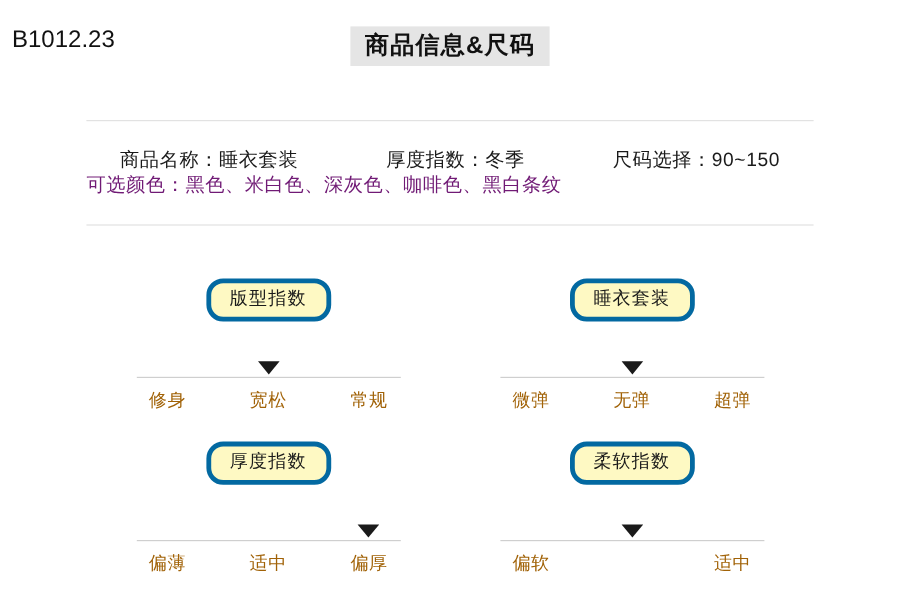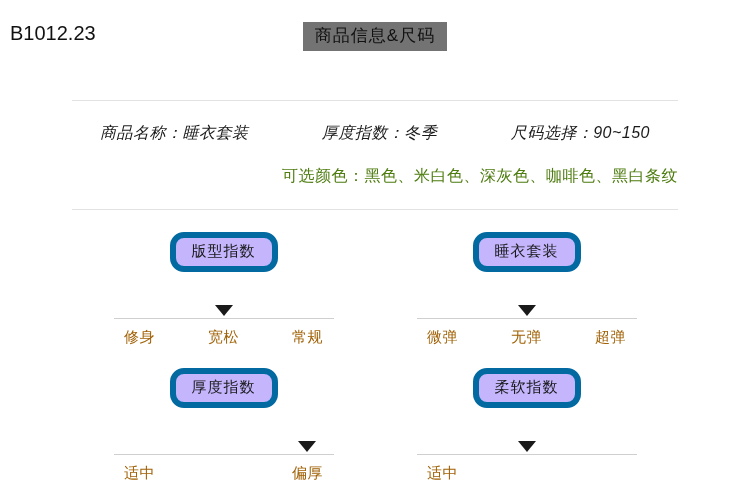--- a/index.html
+++ b/index.html
@@ -25,24 +25,24 @@
   }
   .title-wrap {
     position: absolute;
     left: 0;
     right: 0;
     top: 22px;
     display: flex;
     justify-content: center;
   }
   .title {
-    font-size: 17px;
-    font-weight: normal;
+    font-size: 20px;
+    font-weight: bold;
     color: #111111;
-    background: #737373;
+    background: #e5e5e5;
     padding: 4px 12px 5px 12px;
     letter-spacing: 1px;
     line-height: 1.2;
   }
   .info-block {
     position: absolute;
     left: 72px;
     top: 100px;
     width: 606px;
   }
@@ -53,30 +53,28 @@
   }
   .info-row1 {
     display: flex;
     justify-content: space-between;
     align-items: center;
     padding: 0 28px 0 28px;
     margin-top: 22px;
     font-size: 16px;
     color: #1a1a1a;
     letter-spacing: 0.5px;
-    font-style: italic;
   }
   .info-row1 .cell {
     white-space: nowrap;
   }
   .info-row2 {
-    text-align: right;
-    margin-top: 22px;
+    text-align: left;
     font-size: 16px;
-    color: #4d7c0f;
+    color: #701a75;
     letter-spacing: 0.5px;
   }
   .hr-bottom {
     margin-top: 22px;
   }
 
   .indices {
     position: absolute;
     left: 72px;
     top: 232px;
@@ -88,26 +86,26 @@
     width: 50%;
     box-sizing: border-box;
     height: 136px;
     position: relative;
   }
   .index-pill-wrap {
     display: flex;
     justify-content: center;
   }
   .index-pill {
-    border: 6px solid #0369a1;
+    border: 4px solid #0369a1;
     border-radius: 14px;
     padding: 5px 16px 6px 16px;
     font-size: 15px;
     color: #1a1a1a;
-    background: #c4b5fd;
+    background: #fef9c3;
     letter-spacing: 1px;
     line-height: 1.1;
   }
   .scale {
     margin: 0 auto;
     position: relative;
     width: 220px;
     height: 56px;
     margin-top: 20px;
   }
@@ -209,32 +207,34 @@
   </div>
 
   <div class="index-card">
     <div class="index-pill-wrap">
       <div class="index-pill">厚度指数</div>
     </div>
     <div class="scale">
       <div class="scale-line"></div>
       <div class="marker" style="left:88%;"></div>
       <div class="scale-labels">
+        <span>偏薄</span>
         <span>适中</span>
         <span>偏厚</span>
       </div>
     </div>
   </div>
 
   <div class="index-card">
     <div class="index-pill-wrap">
       <div class="index-pill">柔软指数</div>
     </div>
     <div class="scale">
       <div class="scale-line"></div>
       <div class="marker" style="left:50%;"></div>
       <div class="scale-labels">
+        <span>偏软</span>
         <span>适中</span>
       </div>
     </div>
   </div>
 
 </div>
 
 </body></html>

